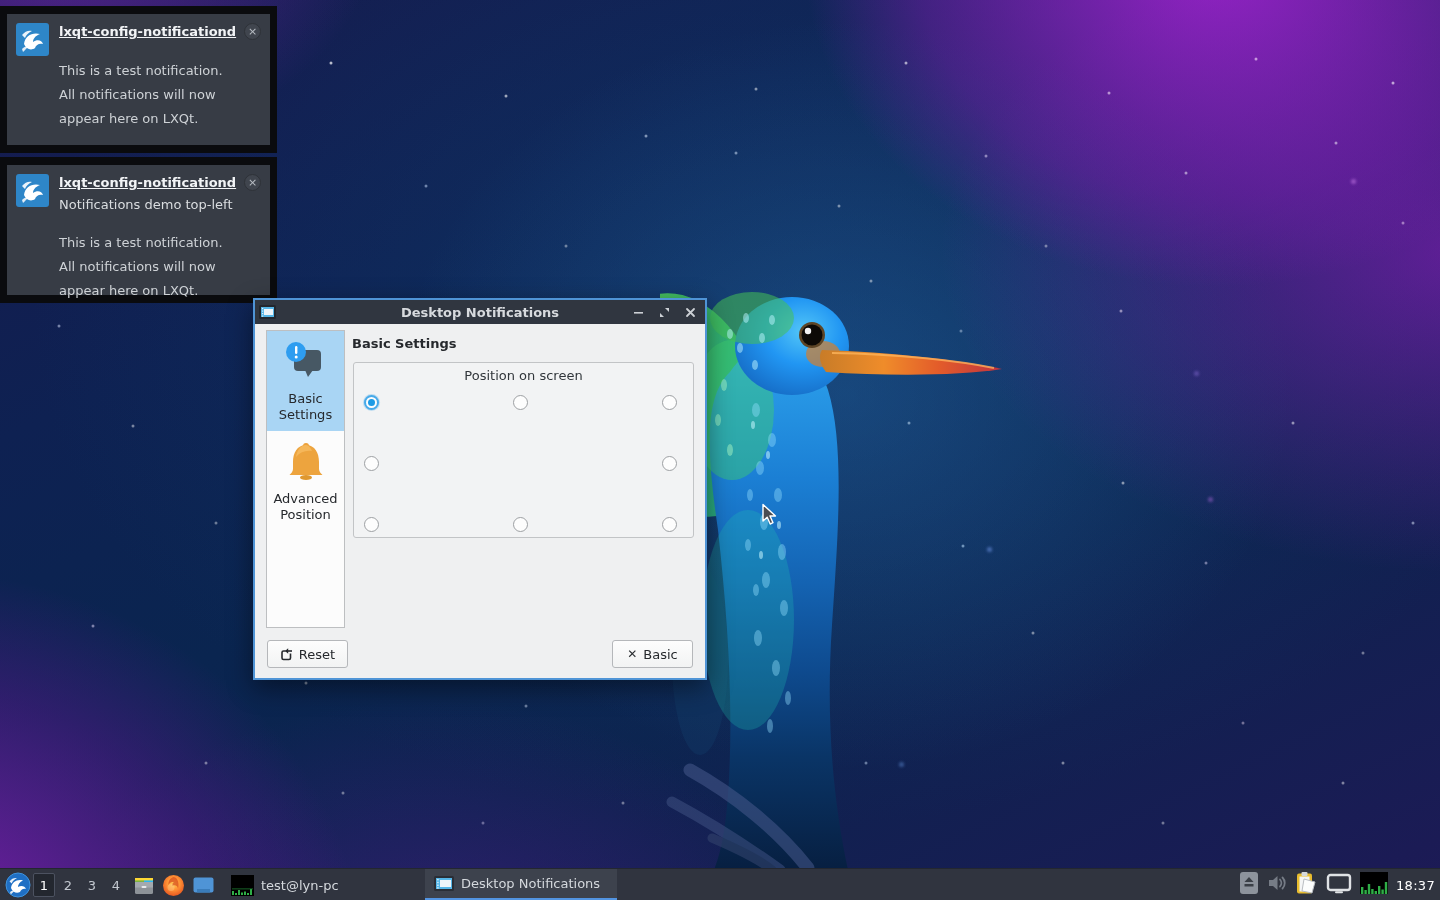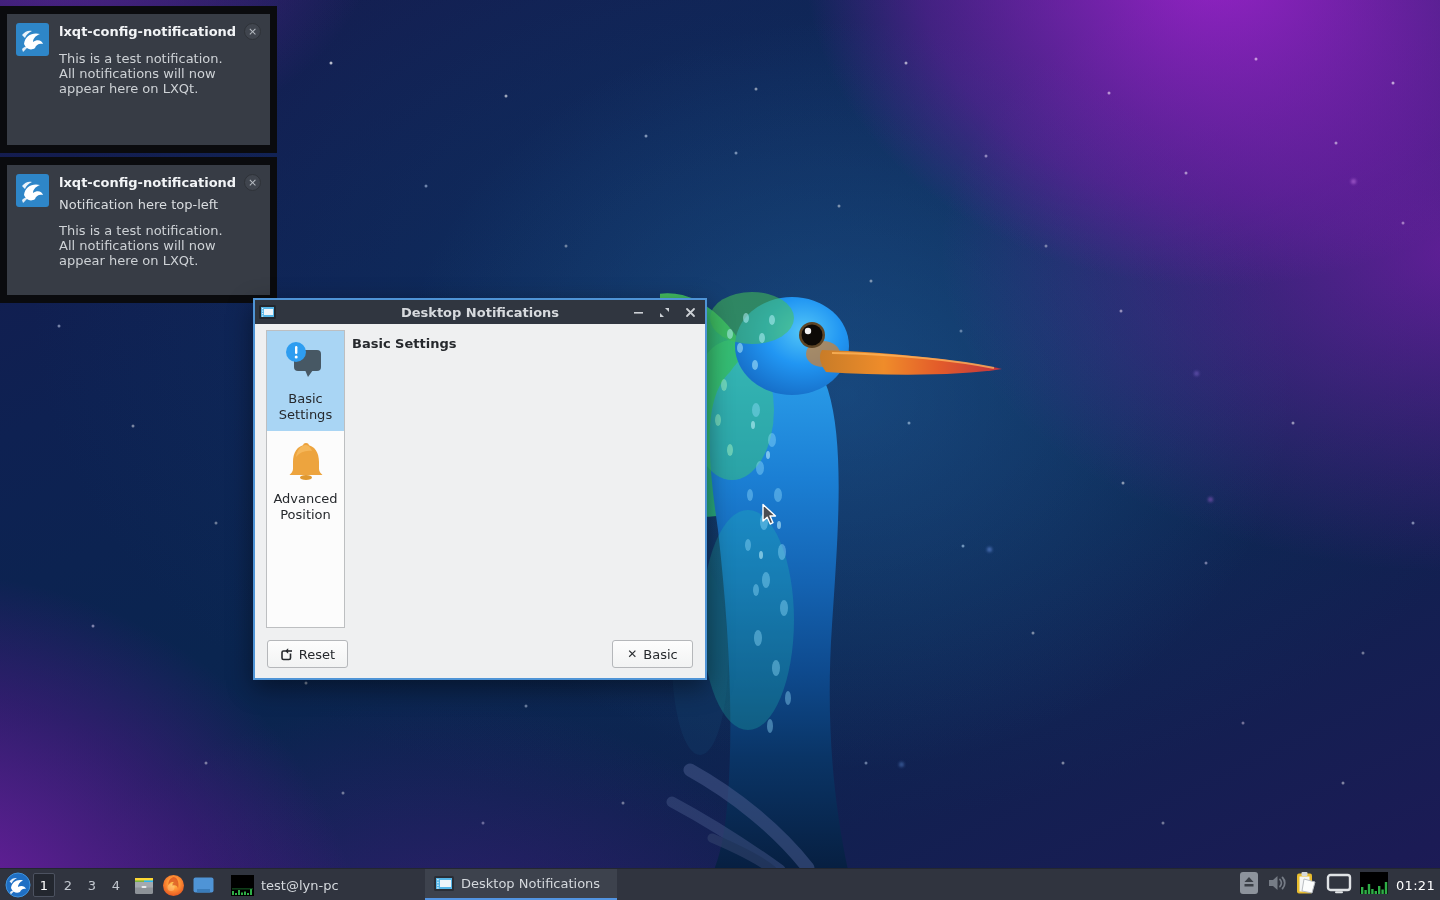--- a/index.html
+++ b/index.html
@@ -45,23 +45,23 @@
       128px 48px 3px 1px rgba(201,166,240,.5), 1195px 372px 3px 1px rgba(150,120,230,.45);
   }
 
   .bird { position:absolute; left:660px; top:290px; width:360px; height:580px; }
 
   
   .notif { position:absolute; left:0; width:277px; background:#0a0b0e; }
   .notif-inner { position:absolute; left:7px; right:7px; top:8px; bottom:8px; background:#373c45; display:flex; padding:9px 8px 0 9px; }
   .notif-icon { flex:0 0 33px; width:33px; height:33px; margin-right:10px; }
   .notif-text { width:182px; }
-  .notif-title { font-size:13px; font-weight:bold; color:#f2f4f6; line-height:18px; }
+  .notif-title { font-size:13px; font-weight:bold; color:#f2f4f6; line-height:18px;text-decoration:underline; }
   .notif-summary { font-size:13px; color:#dadde0; line-height:17px; margin-top:4px; }
-  .notif-body { font-size:13px; color:#ced2d6; line-height:15px; margin-top:10px; }
+  .notif-body { font-size:13px; color:#ced2d6; line-height:24px; margin-top:18px; }
   .notif-close { position:absolute; right:9px; top:9px; width:17px; height:17px; border-radius:50%;
     background:#40454e; border:1px solid #2e3238; color:#b9bec4; font-size:11px; line-height:15px; text-align:center; cursor:default; }
 
   
   .window { position:absolute; left:253px; top:298px; width:454px; height:382px;
     border:2px solid #4f94d6; background:#eff0f1; box-shadow:0 8px 24px rgba(0,0,0,.45); }
   .titlebar { height:24px; background:#303640; display:flex; align-items:center; position:relative; }
   .titlebar-icon { margin-left:4px; }
   .title { position:absolute; left:0; right:0; text-align:center; font-size:13px; font-weight:bold; color:#d7dade; }
   .winbtns { position:absolute; right:8px; top:0; height:24px; display:flex; align-items:center; gap:12px; }
@@ -219,21 +219,21 @@
   <div class="notif" style="top:157px; height:146px;">
     <div class="notif-inner">
       <svg class="notif-icon" viewBox="0 0 33 33">
         <rect x="0" y="0" width="33" height="33" rx="3" fill="#2e86c8"></rect>
         <path d="M 8,21 C 9,13 16,9 24,11 C 19,13 17,16 17,19 C 21,16 26,17 27,21 C 23,20 20,22 19,25 C 15,28 10,26 8,21 Z" fill="#ffffff"></path>
         <path d="M 6,12 C 9,8 13,7 16,8 C 12,10 10,12 9,15 Z" fill="#ffffff" opacity=".9"></path>
         <path d="M 6,26 C 8,24 10,23 12,24 C 10,26 9,27 7,29 Z" fill="#ffffff" opacity=".85"></path>
       </svg>
       <div class="notif-text">
         <div class="notif-title">lxqt-config-notificationd</div>
-        <div class="notif-summary">Notification here top-left</div>
+        <div class="notif-summary">Notifications demo top-left</div>
         <div class="notif-body">This is a test notification. All notifications will now appear here on LXQt.</div>
       </div>
       <div class="notif-close">
         <span>×</span>
       </div>
     </div>
   </div>
 
   <div class="window">
     <div class="titlebar">
@@ -285,20 +285,37 @@
             <path d="M24,7 C15,7 11,15 11,24 L11,31 C11,33.5 9,35.5 7.5,37 L40.5,37 C39,35.5 37,33.5 37,31 L37,24 C37,15 33,7 24,7 Z" fill="#eda43e"></path>
             <path d="M24,7 C19,7 15,12 14,19 C18,14 24,12 30,13 C28.5,9.5 26.5,7 24,7 Z" fill="#f6bc62" opacity=".8"></path>
             <ellipse cx="24" cy="39.5" rx="6" ry="2.6" fill="#df9830"></ellipse>
           </svg>
           <div>Advanced Position</div>
         </div>
       </div>
 
       <div class="heading">Basic Settings</div>
 
+      <div class="groupbox">
+        <div class="group-title">Position on screen</div>
+        <div class="radio-row row1">
+          <span class="radio checked"></span>
+          <span class="radio"></span>
+          <span class="radio"></span>
+        </div>
+        <div class="radio-row row2">
+          <span class="radio"></span>
+          <span class="radio"></span>
+        </div>
+        <div class="radio-row row3">
+          <span class="radio"></span>
+          <span class="radio"></span>
+          <span class="radio"></span>
+        </div>
+      </div>
 
       <button class="btn btn-reset">
         <svg width="13" height="13" viewBox="0 0 13 13">
           <path d="M10.5,5.5 L10.5,10 A1.5,1.5 0 0 1 9,11.5 L3.5,11.5 A1.5,1.5 0 0 1 2,10 L2,4.5 A1.5,1.5 0 0 1 3.5,3 L5.5,3" fill="none" stroke="#26292d" stroke-width="1.6"></path>
           <path d="M5.5,3 L12,3" stroke="#26292d" stroke-width="1.6"></path>
           <polygon points="8.2,0.2 8.2,5.8 5,3" fill="#26292d"></polygon>
         </svg>
         <span>Reset</span>
       </button>
       <button class="btn btn-close">
@@ -433,16 +450,16 @@
           <rect x="1" y="15" width="2.4" height="7" fill="#2fae47"></rect>
             <rect x="4.4" y="18" width="2.4" height="4" fill="#2fae47"></rect>
           <rect x="7.8" y="12" width="2.4" height="10" fill="#2fae47"></rect>
             <rect x="11.2" y="17" width="2.4" height="5" fill="#2fae47"></rect>
           <rect x="14.6" y="19" width="2.4" height="3" fill="#2fae47"></rect>
             <rect x="18" y="14" width="2.4" height="8" fill="#2fae47"></rect>
           <rect x="21.4" y="17.5" width="2.4" height="4.5" fill="#2fae47"></rect>
             <rect x="24.8" y="10" width="2.4" height="12" fill="#2fae47"></rect>
         </svg>
       </span>
-      <span class="clock">01:21</span>
+      <span class="clock">18:37</span>
     </div>
   </div>
 </div>
 
 </body></html>

